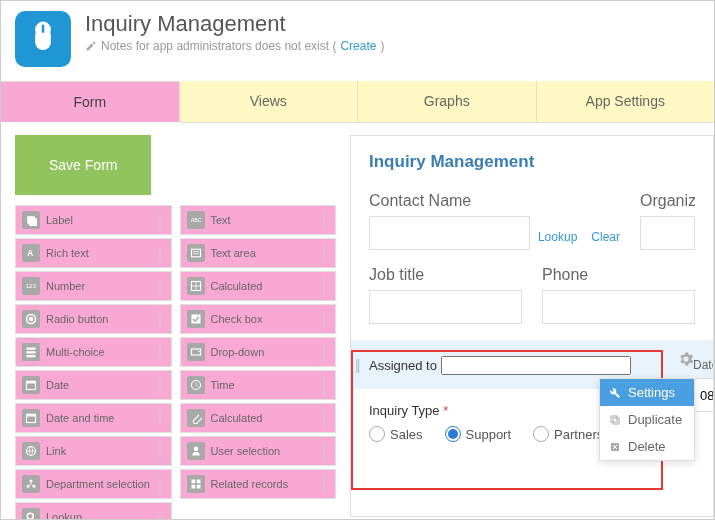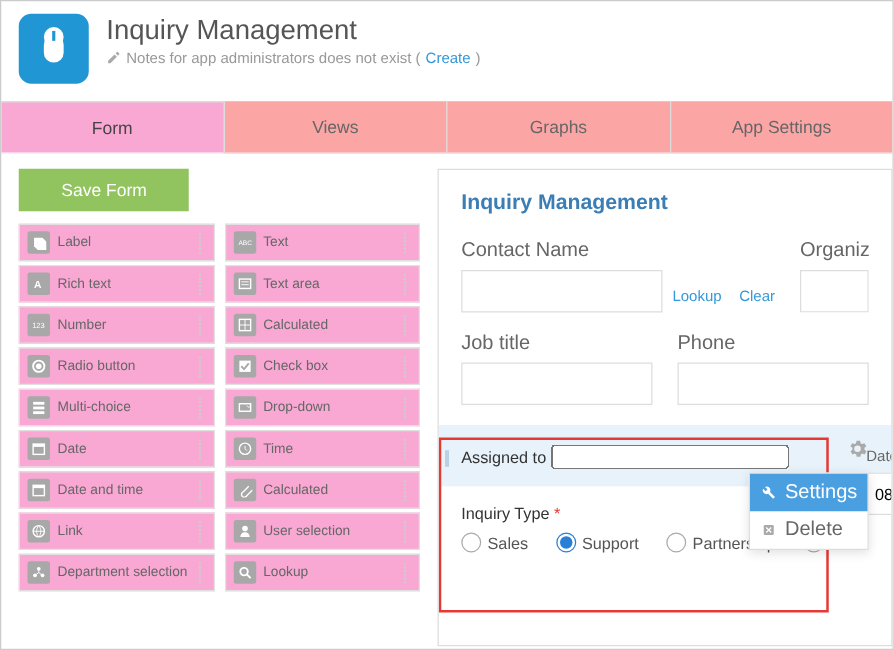--- a/index.html
+++ b/index.html
@@ -5,47 +5,47 @@
 *{box-sizing:border-box;margin:0;padding:0;font-family:-apple-system,BlinkMacSystemFont,"Segoe UI",Arial,sans-serif}
 body{background:#fff;font-size:13px;color:#333;width:715px;height:520px;overflow:hidden;border:1px solid #ccc}
 .header{display:flex;align-items:flex-start;padding:10px 14px;gap:14px}
 .app-icon{width:56px;height:56px;background:#2196d4;border-radius:10px;display:flex;align-items:center;justify-content:center}
 .app-icon svg{width:38px;height:38px}
 .title-block h1{font-size:22px;font-weight:400;color:#555;margin-bottom:2px}
 .subtitle{font-size:12px;color:#999;display:flex;align-items:center;gap:4px}
 .subtitle a{color:#3498db;text-decoration:none}
 .pencil-sub{width:12px;height:12px;fill:#aaa}
 .tabs{display:flex;margin:4px 0 0 0;border-bottom:1px solid #ddd}
-.tab{flex:1;text-align:center;padding:12px 0;background:#fca5a5;color:#666;border-left:1px solid #ddd;cursor:pointer;font-size:14px}
+.tab{flex:1;text-align:center;padding:12px 0;background:#fef9c3;color:#666;border-left:1px solid #ddd;cursor:pointer;font-size:14px}
 .tab:first-child{border-left:none}
 .tab.active{background:#f9a8d4;color:#444;border-top:1px solid #ddd;border-bottom:1px solid #fff;margin-bottom:-1px}
 .content{display:flex;height:calc(100% - 124px)}
 .sidebar{width:345px;padding:12px 10px 12px 14px}
-.save-btn{background:#91c35e;color:#fff;border:none;padding:9px 34px;font-size:14px;cursor:pointer;margin-bottom:10px}
+.save-btn{background:#91c35e;color:#fff;border:none;padding:22px 34px;font-size:14px;cursor:pointer;margin-bottom:10px}
 .palette{display:grid;grid-template-columns:1fr 1fr;gap:3px 8px}
 .pill{display:flex;align-items:center;background:#f9a8d4;border:1px solid #e0e0e0;padding:5px 6px;font-size:11px;color:#666;cursor:grab;position:relative}
 .pill .grip{margin-left:auto;width:10px;display:flex;flex-direction:column;gap:1px;align-items:center}
 .pill .grip span{width:2px;height:2px;background:#ccc;border-radius:50%}
 .pill .ic{width:18px;height:18px;background:#a8a8a8;border-radius:2px;margin-right:6px;display:flex;align-items:center;justify-content:center;flex-shrink:0}
 .pill .ic svg{width:12px;height:12px;fill:#fff}
 .preview{flex:1;border:1px solid #ddd;margin:12px 0 0 4px;padding:16px 18px;position:relative;overflow:hidden}
 .red-box{position:absolute;border:2px solid #e53935;pointer-events:none;left:0;top:214px;width:312px;height:140px}
 .preview h2{color:#3b7db5;font-size:17px;font-weight:600;margin-bottom:20px}
 .row{display:flex;gap:20px;margin-bottom:16px}
 .field{flex:1;min-width:0}
 .field label{display:block;font-size:16px;color:#666;margin-bottom:6px}
 .field input[type=text]{width:100%;height:34px;border:1px solid #ddd;padding:4px 6px;font-size:13px}
 .links{display:flex;gap:14px;font-size:12px;margin-top:8px}
 .links a{color:#3498db;text-decoration:none;cursor:pointer}
 .assigned-block{background:#e8f2fb;margin:0 -18px;padding:10px 18px 14px 18px;position:relative}
 .assigned-block .drag-handle{position:absolute;left:4px;top:50%;transform:translateY(-50%);color:#a9c6dd;font-size:14px;letter-spacing:-2px}
 .gear{position:absolute;right:18px;top:10px;width:18px;height:18px;cursor:pointer}
 .gear svg{width:18px;height:18px;fill:#aaa}
 .menu{position:absolute;right:0;top:28px;background:#fff;border:1px solid #ddd;box-shadow:0 2px 8px rgba(0,0,0,0.12);width:96px;z-index:5}
-.menu-item{display:flex;align-items:center;gap:6px;padding:6px 8px;font-size:16px;color:#666;cursor:pointer}
+.menu-item{display:flex;align-items:center;gap:6px;padding:6px 8px;font-size:13px;color:#666;cursor:pointer}
 .menu-item.active{background:#4a9fe0;color:#fff}
 .menu-item .mi{width:14px;height:14px;display:flex;align-items:center;justify-content:center}
 .menu-item .mi svg{width:12px;height:12px;fill:#aaa}
 .menu-item.active .mi svg{fill:#fff}
 .radio-row{display:flex;gap:22px;margin-top:8px}
 .radio-opt{display:flex;align-items:center;gap:5px;font-size:13px;color:#555}
 .radio-opt .rb{width:16px;height:16px;border:1px solid #aaa;border-radius:50%;display:flex;align-items:center;justify-content:center}
 .radio-opt.sel .rb{border-color:#2a7fd4}
 .radio-opt.sel .rb::after{content:"";width:10px;height:10px;background:#2a7fd4;border-radius:50%}
 .req{color:#e53935}
@@ -374,20 +374,39 @@
             <span></span>
             <span></span>
             <span></span>
             <span></span>
             <span></span>
           </span>
         </div>
         <div class="pill">
           <span class="ic">
             <svg viewBox="0 0 16 16">
+              <rect x="2" y="2" width="5" height="5" fill="#fff"></rect>
+              <rect x="9" y="2" width="5" height="5" fill="#fff"></rect>
+              <rect x="2" y="9" width="5" height="5" fill="#fff"></rect>
+              <rect x="9" y="9" width="5" height="5" fill="#fff"></rect>
+            </svg>
+          </span>
+          <span>Related records</span>
+          <span class="grip">
+            <span></span>
+            <span></span>
+            <span></span>
+            <span></span>
+            <span></span>
+            <span></span>
+          </span>
+        </div>
+        <div class="pill">
+          <span class="ic">
+            <svg viewBox="0 0 16 16">
               <circle cx="7" cy="7" r="4" fill="none" stroke="#fff" stroke-width="2"></circle>
               <line x1="10" y1="10" x2="14" y2="14" stroke="#fff" stroke-width="2"></line>
             </svg>
           </span>
           <span>Lookup</span>
           <span class="grip">
             <span></span>
             <span></span>
             <span></span>
             <span></span>
@@ -442,20 +461,29 @@
             <span class="mi">
                 <svg viewBox="0 0 24 24">
                   <path d="M22 19l-8-8a6 6 0 00-8-8l4 4-3 3-4-4a6 6 0 008 8l8 8 3-3z"></path>
                 </svg>
               </span>
             <span>Settings</span>
           </div>
           <div class="menu-item">
             <span class="mi">
                 <svg viewBox="0 0 24 24">
+                  <rect x="8" y="8" width="12" height="12" fill="none" stroke="#aaa" stroke-width="2"></rect>
+                  <rect x="4" y="4" width="12" height="12" fill="none" stroke="#aaa" stroke-width="2"></rect>
+                </svg>
+              </span>
+            <span>Duplicate</span>
+          </div>
+          <div class="menu-item">
+            <span class="mi">
+                <svg viewBox="0 0 24 24">
                   <rect x="4" y="4" width="16" height="16" rx="2" fill="#aaa"></rect>
                   <path d="M8 8l8 8M16 8l-8 8" stroke="#fff" stroke-width="2"></path>
                 </svg>
               </span>
             <span>Delete</span>
           </div>
         </div>
       </div>
     </div>
 

